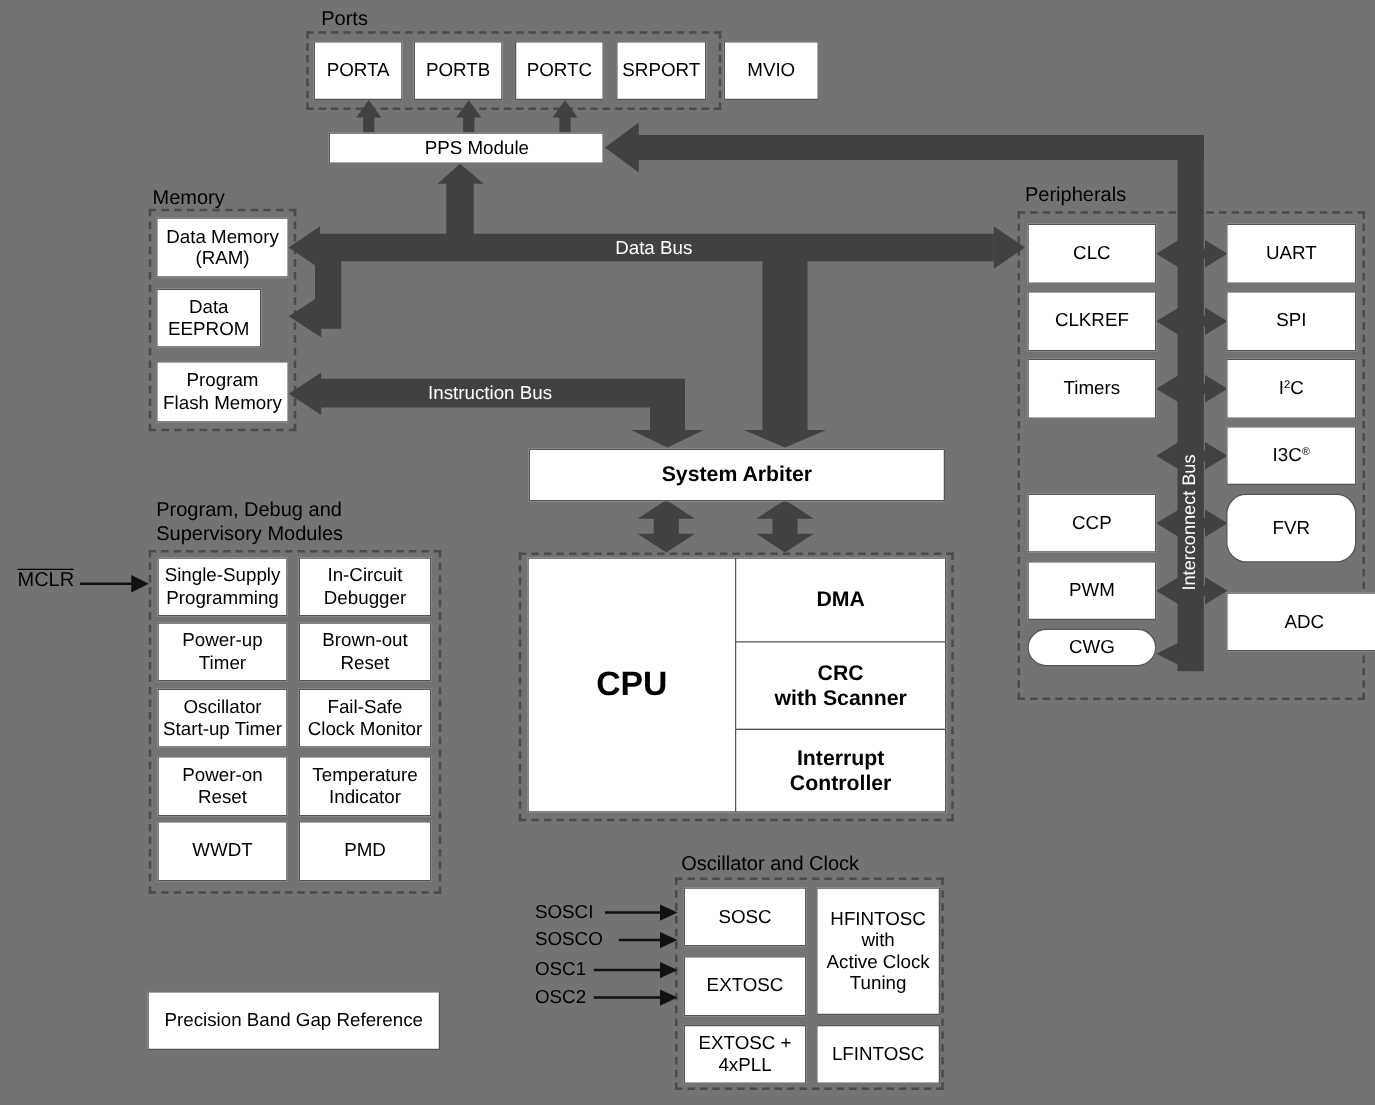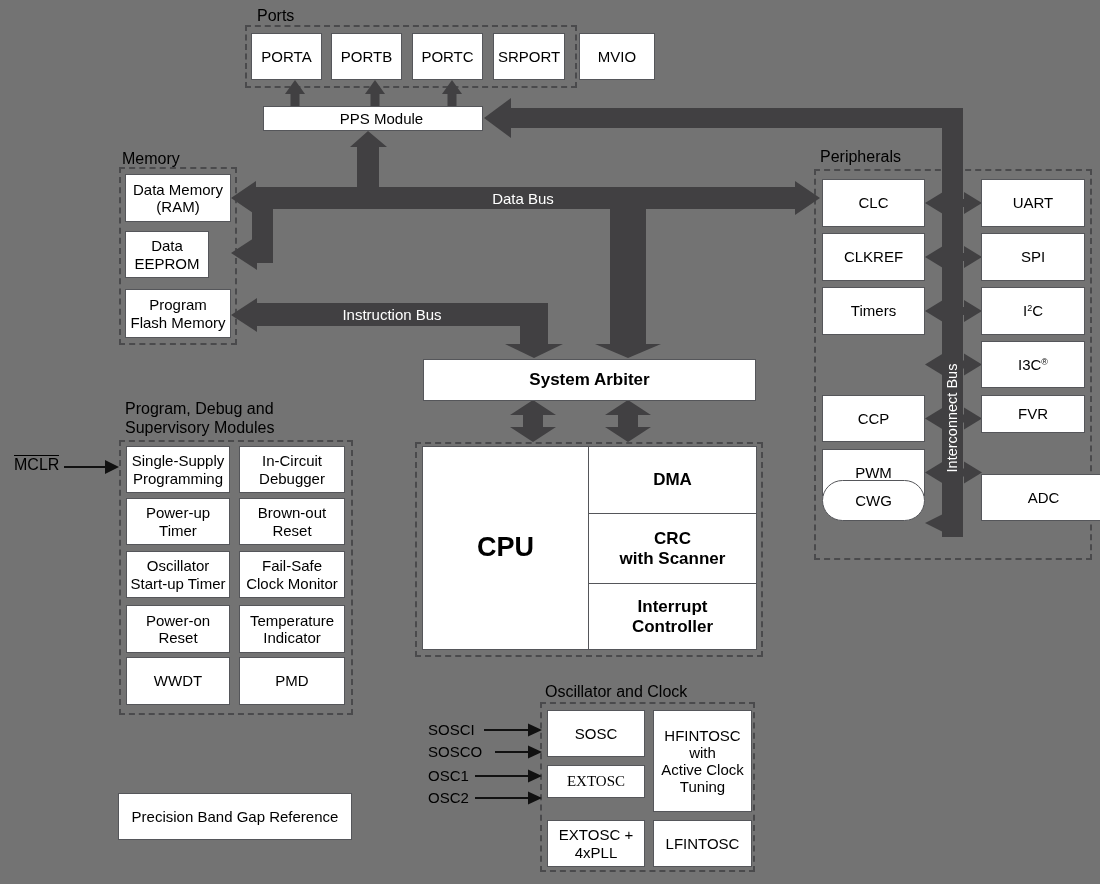--- a/index.html
+++ b/index.html
@@ -136,27 +136,27 @@
   <div class="box bold" style="left:588px;top:513px;width:169px;height:71px;font-size:17px;"><span>CRC
 with Scanner</span></div>
   <div class="box bold" style="left:588px;top:583px;width:169px;height:67px;font-size:17px;"><span>Interrupt
 Controller</span></div>
 
   <div class="box" style="left:822px;top:179px;width:103px;height:48px;"><span>CLC</span></div>
   <div class="box" style="left:822px;top:233px;width:103px;height:48px;"><span>CLKREF</span></div>
   <div class="box" style="left:822px;top:287px;width:103px;height:48px;"><span>Timers</span></div>
   <div class="box" style="left:822px;top:395px;width:103px;height:47px;"><span>CCP</span></div>
   <div class="box" style="left:822px;top:449px;width:103px;height:47px;"><span>PWM</span></div>
-  <div class="box" style="left:822px;top:480px;width:103px;height:41px;border-radius:22px;"><span>CWG</span></div>
+  <div class="box" style="left:822px;top:503px;width:103px;height:30px;border-radius:22px;"><span>CWG</span></div>
 
   <div class="box" style="left:981px;top:179px;width:104px;height:48px;"><span><span>UART</span><sup></sup><span></span></span></div>
   <div class="box" style="left:981px;top:233px;width:104px;height:48px;"><span><span>SPI</span><sup></sup><span></span></span></div>
   <div class="box" style="left:981px;top:287px;width:104px;height:48px;"><span><span>I</span><sup>2</sup><span>C</span></span></div>
   <div class="box" style="left:981px;top:341px;width:104px;height:47px;"><span><span>I3C</span><sup>®</sup><span></span></span></div>
-  <div class="box" style="left:981px;top:395px;width:104px;height:38px;"><span><span>FVR</span><sup></sup><span></span></span></div>
+  <div class="box" style="left:981px;top:395px;width:104px;height:55px;border-radius:16px;"><span><span>FVR</span><sup></sup><span></span></span></div>
   <div class="box" style="left:981px;top:474px;width:125px;height:47px;"><span><span>ADC</span><sup></sup><span></span></span></div>
 
   <div class="mclr" style="left:14px;top:455px;"><span>MCLR</span></div>
 
   <div class="box" style="left:126px;top:446px;width:104px;height:47px;"><span>Single-Supply
 Programming</span></div>
   <div class="box" style="left:126px;top:498px;width:104px;height:47px;"><span>Power-up
 Timer</span></div>
   <div class="box" style="left:126px;top:551px;width:104px;height:47px;"><span>Oscillator
 Start-up Timer</span></div>
@@ -167,21 +167,21 @@
 Debugger</span></div>
   <div class="box" style="left:239px;top:498px;width:106px;height:47px;"><span>Brown-out
 Reset</span></div>
   <div class="box" style="left:239px;top:551px;width:106px;height:47px;"><span>Fail-Safe
 Clock Monitor</span></div>
   <div class="box" style="left:239px;top:605px;width:106px;height:48px;"><span>Temperature
 Indicator</span></div>
   <div class="box" style="left:239px;top:657px;width:106px;height:48px;"><span>PMD</span></div>
 
   <div class="box" style="left:547px;top:710px;width:98px;height:47px;"><span>SOSC</span></div>
-  <div class="box" style="left:547px;top:765px;width:98px;height:33px;font-family:Liberation Serif, serif;"><span>EXTOSC</span></div>
+  <div class="box" style="left:547px;top:765px;width:98px;height:48px;"><span>EXTOSC</span></div>
   <div class="box" style="left:547px;top:820px;width:98px;height:47px;"><span>EXTOSC +
 4xPLL</span></div>
   <div class="box" style="left:653px;top:710px;width:99px;height:102px;"><span>HFINTOSC
 with
 Active Clock
 Tuning</span></div>
   <div class="box" style="left:653px;top:820px;width:99px;height:47px;"><span>LFINTOSC</span></div>
 
   <div class="inlabel" style="left:428px;top:721px;">SOSCI</div>
   <div class="inlabel" style="left:428px;top:743px;">SOSCO</div>

